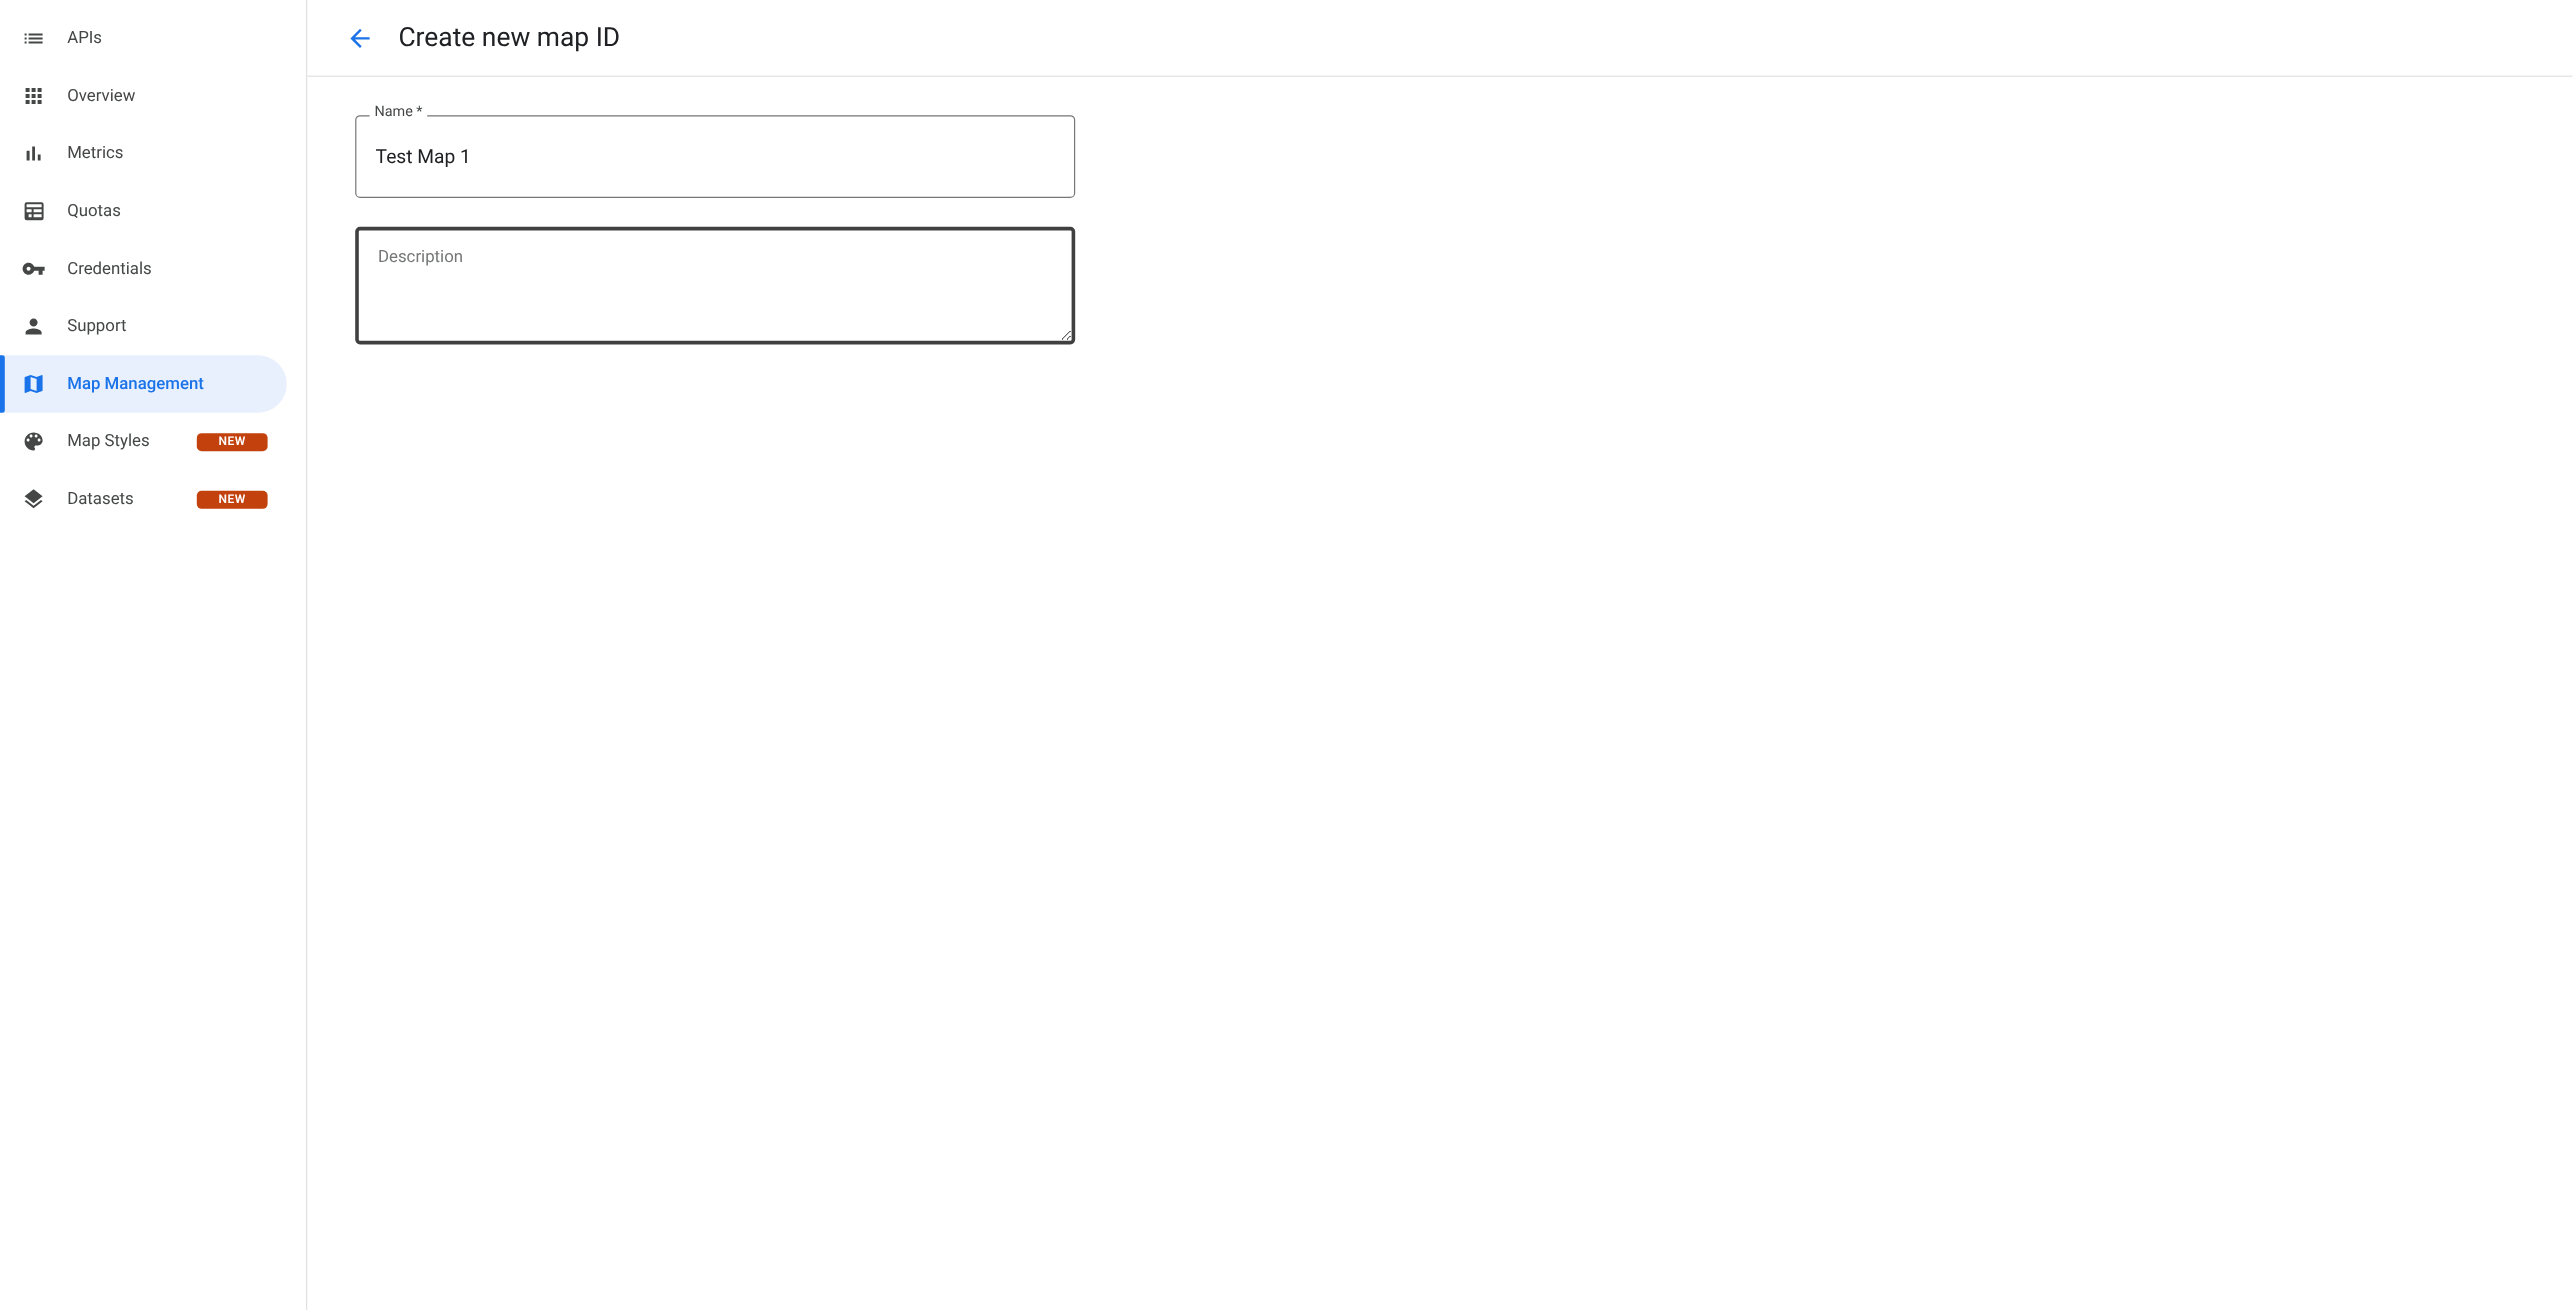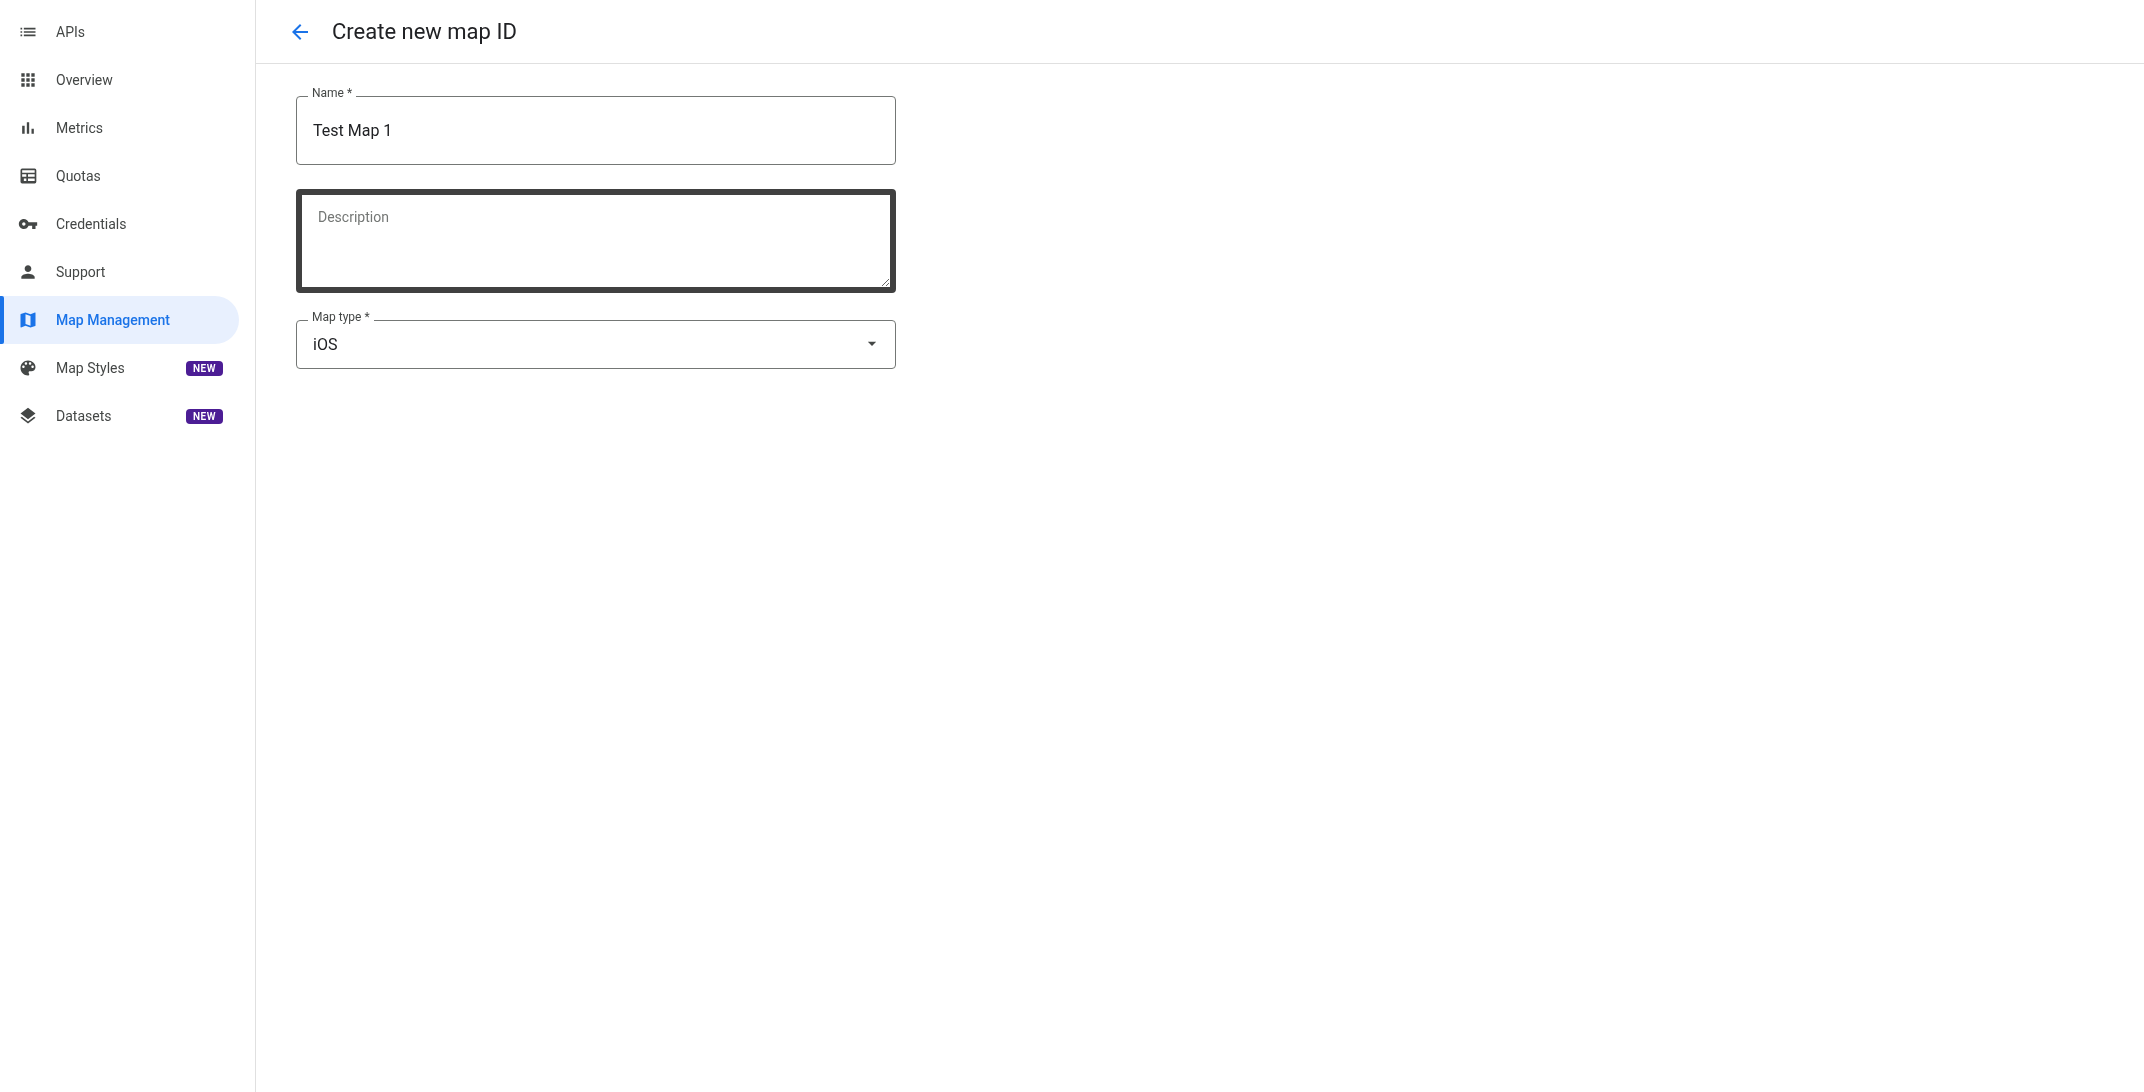--- a/index.html
+++ b/index.html
@@ -93,25 +93,25 @@
       justify-content: center;
       color: #444746;
       flex-shrink: 0;
     }
 
     .nav-label {
       flex: 1;
     }
 
     .new-badge {
-      background: #4c1d95;
+      background: #c2410c;
       color: #fff;
       font-size: 10px;
       font-weight: 600;
-      padding: 2px 7px;
+      padding: 2px 18px;
       border-radius: 4px;
       margin-left: 8px;
       letter-spacing: 0.5px;
     }
 
     
     .main-content {
       flex: 1;
       display: flex;
       flex-direction: column;
@@ -179,21 +179,21 @@
       font-size: 16px;
       color: #202124;
       background: #fff;
       outline: none;
       font-family: inherit;
     }
 
     .form-field textarea {
       width: 100%;
       padding: 14px 16px;
-      border: 6px solid #404040;
+      border: 3px solid #404040;
       border-radius: 4px;
       font-size: 14px;
       color: #202124;
       background: #fff;
       outline: none;
       resize: vertical;
       min-height: 80px;
       font-family: inherit;
     }
 
@@ -346,33 +346,16 @@
         <label>
           <span>Name *</span>
         </label>
         <input type="text" value="Test Map 1" style="">
       </div>
 
       <div class="form-field">
         <textarea rows="4" placeholder="Description" style=""></textarea>
       </div>
 
-      <div class="form-field">
-        <label>
-          <span>Map type *</span>
-        </label>
-        <div class="select-wrapper">
-          <select>
-            <option>JavaScript</option>
-            <option>Android</option>
-            <option selected="">iOS</option>
-          </select>
-          <span class="select-arrow">
-            <svg width="20" height="20" viewBox="0 0 24 24" fill="currentColor">
-              <path d="M7 10l5 5 5-5z"></path>
-            </svg>
-          </span>
-        </div>
-      </div>
 
     </div>
   </div>
 </main>
 
 </body></html>

